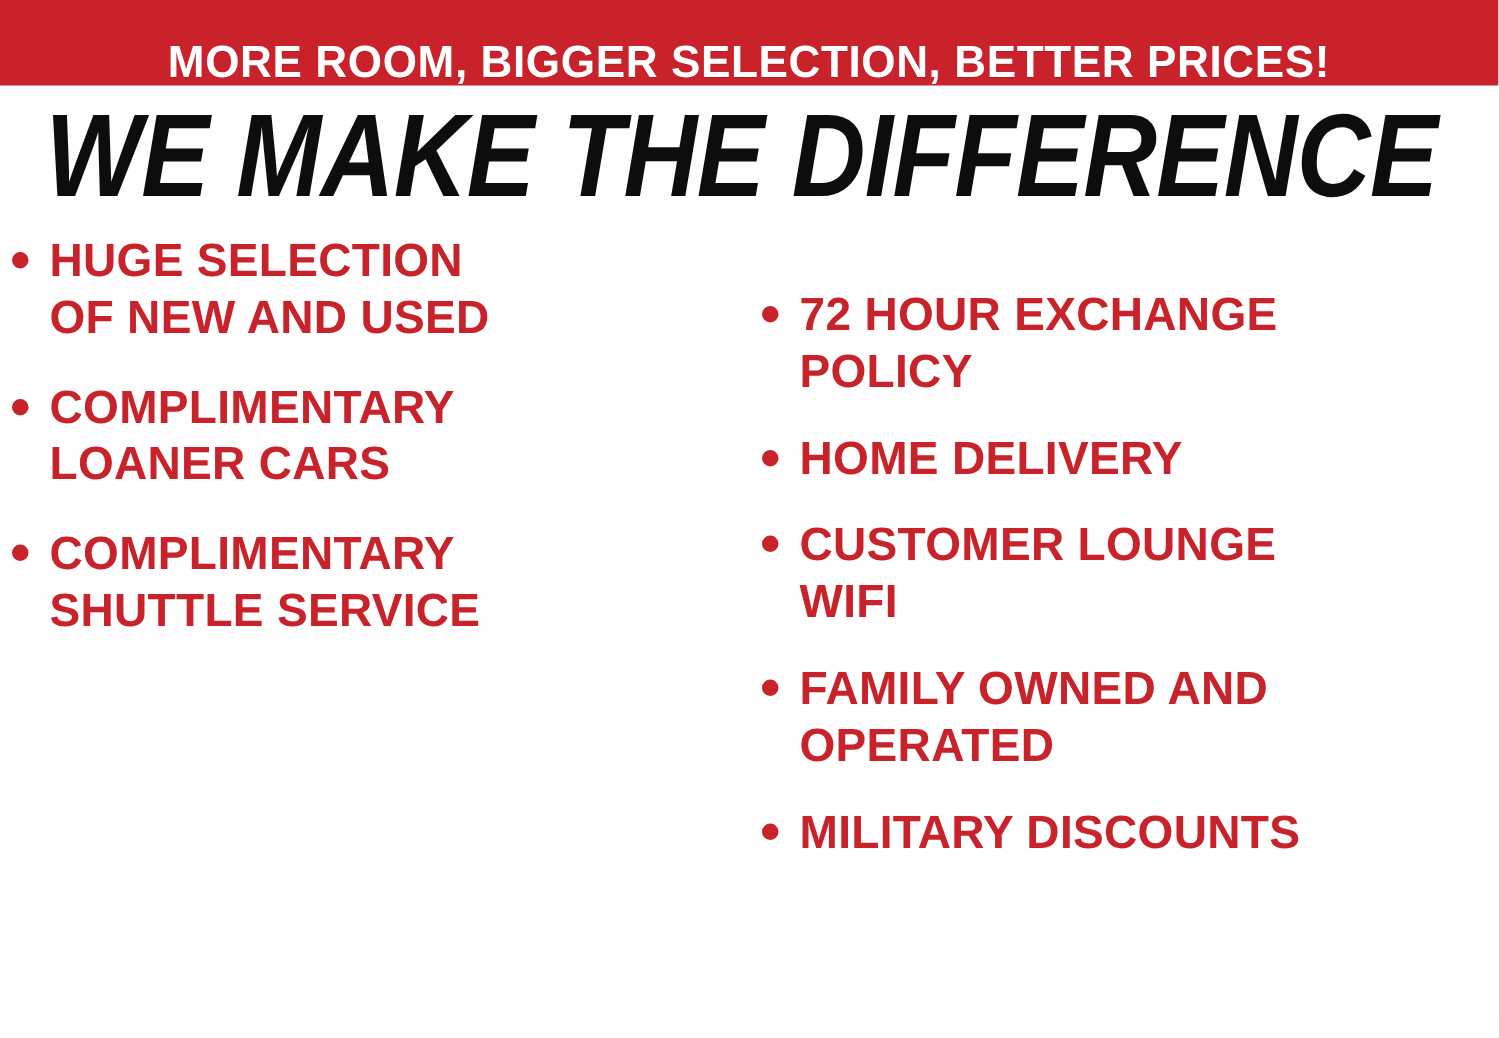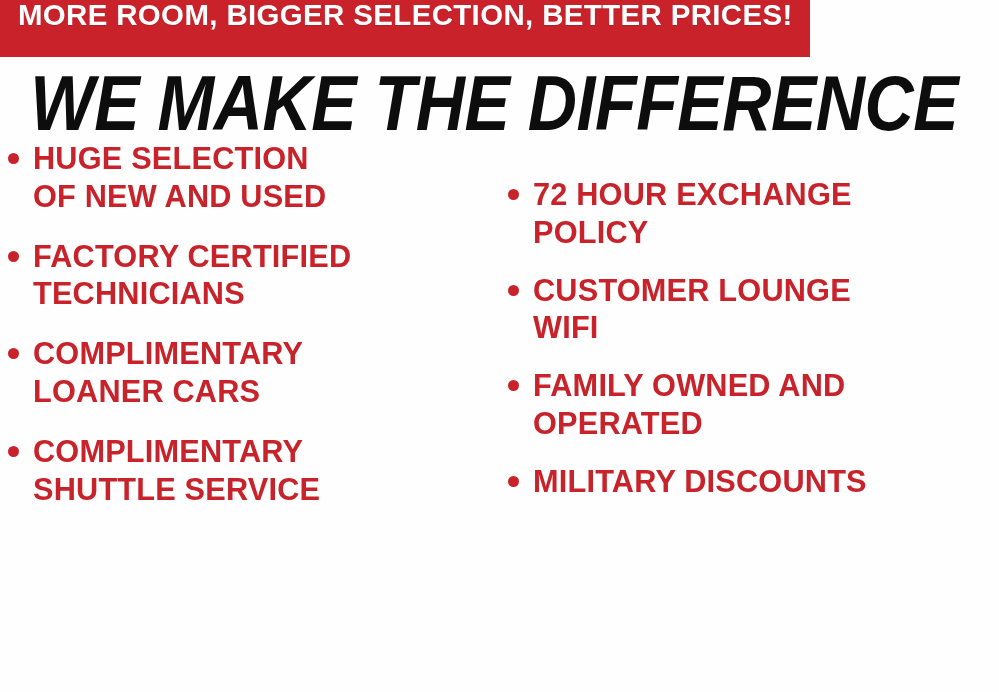--- a/index.html
+++ b/index.html
@@ -16,25 +16,25 @@
     position:relative;
     width:999px;
     height:692px;
     background:#fefefe;
   }
 
   
   .banner {
     position:absolute;
     left:0; top:0;
-    width:810px;
+    width:999px;
     height:57px;
     background:#c9222b;
     display:flex;
-    align-items:flex-start;
+    align-items:flex-end;
     justify-content:center;
     overflow:hidden;
   }
   .banner-text {
     color:#ffffff;
     font-family:"Liberation Sans", sans-serif;
     font-weight:bold;
     font-size:30px;
     letter-spacing:0.4px;
     line-height:1;
@@ -63,21 +63,21 @@
     line-height:1;
     white-space:nowrap;
     letter-spacing:-0.5px;
     transform:scaleX(0.92) scaleY(1.06);
     transform-origin:center center;
   }
 
   
   .columns {
     position:absolute;
-    left:0; top:140px;
+    left:0; top:155px;
     width:999px;
     height:537px;
     padding-left:40px;
   }
   .col {
     position:absolute;
     top:0;
   }
   .col-left  { left:8px;   width:500px; }
   .col-right { left:508px; width:491px;margin-top:36px; }
@@ -128,25 +128,20 @@
 
     <div class="col col-left">
 
       <div class="bullet-item">
         <span class="bullet-dot"></span>
         <span class="bullet-text">HUGE SELECTION
 OF NEW AND USED</span>
       </div>
 
 
-      <div class="bullet-item">
-        <span class="bullet-dot"></span>
-        <span class="bullet-text">FACTORY CERTIFIED
-TECHNICIANS</span>
-      </div>
 
       <div class="bullet-item">
         <span class="bullet-dot"></span>
         <span class="bullet-text">COMPLIMENTARY
 LOANER CARS</span>
       </div>
 
       <div class="bullet-item">
         <span class="bullet-dot"></span>
         <span class="bullet-text">COMPLIMENTARY
@@ -156,20 +151,24 @@
     </div>
 
     <div class="col col-right">
 
       <div class="bullet-item">
         <span class="bullet-dot"></span>
         <span class="bullet-text">72 HOUR EXCHANGE
 POLICY</span>
       </div>
 
+      <div class="bullet-item">
+        <span class="bullet-dot"></span>
+        <span class="bullet-text">HOME DELIVERY</span>
+      </div>
 
       <div class="bullet-item">
         <span class="bullet-dot"></span>
         <span class="bullet-text">CUSTOMER LOUNGE
 WIFI</span>
       </div>
 
       <div class="bullet-item">
         <span class="bullet-dot"></span>
         <span class="bullet-text">FAMILY OWNED AND

